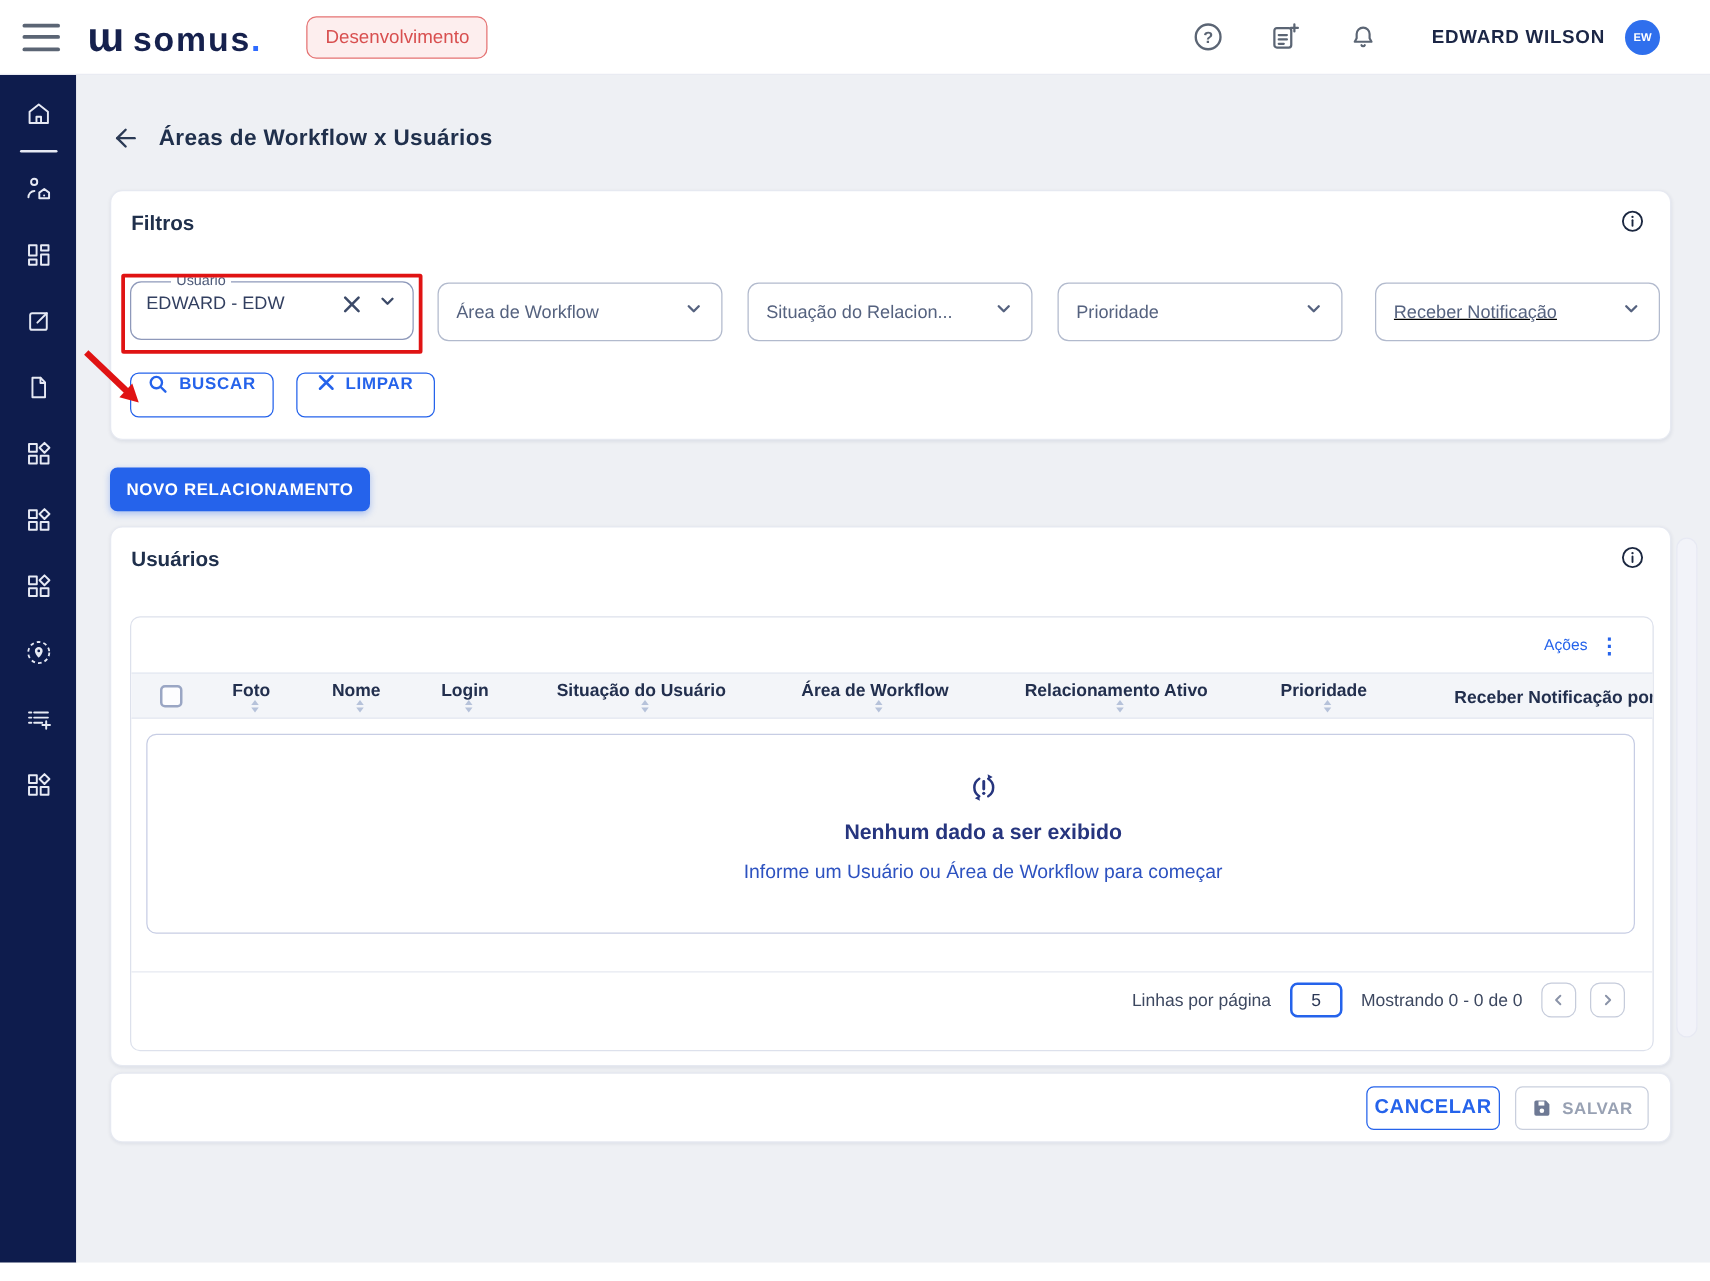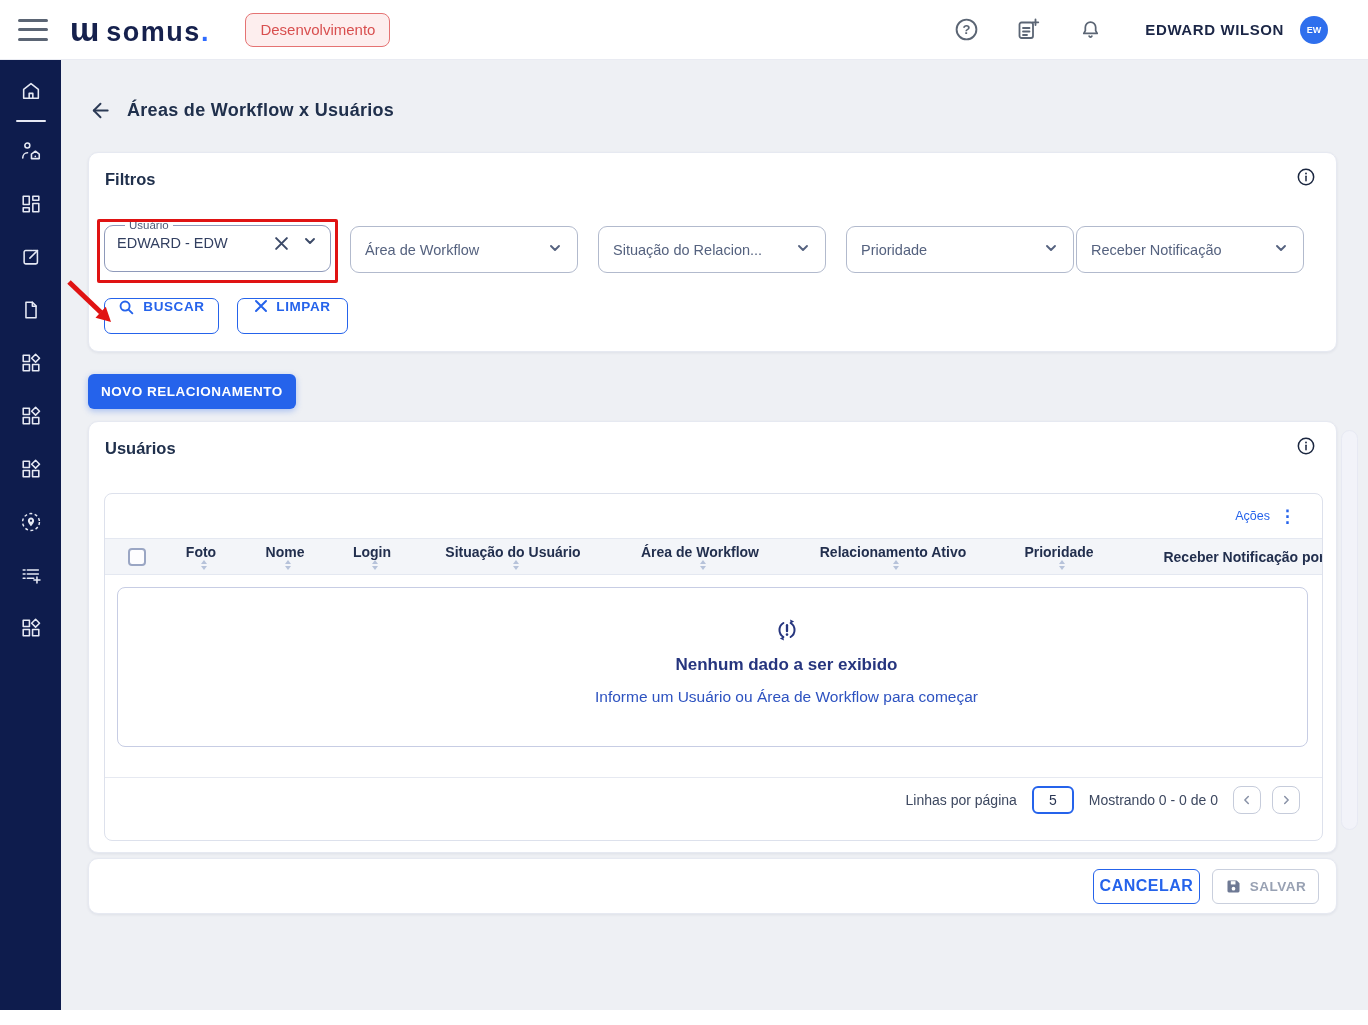--- a/index.html
+++ b/index.html
@@ -32,21 +32,21 @@
   .page-title { font-size:18px; font-weight:bold; color:#20304c; letter-spacing:.3px; }
 
   .card { position:absolute; left:27px; width:1249px; background:#fff; border:1px solid #e6e9f1; border-radius:10px; box-shadow:0 1px 3px rgba(20,30,70,.07); }
   .card-title { position:absolute; left:16px; top:17px; font-size:16.5px; font-weight:bold; color:#20304c; }
   .info-icon { position:absolute; right:20px; top:14px; width:20px; height:20px; cursor:pointer; }
 
   
   #filtros-card { top:92px; height:200px; }
   .red-box { position:absolute; left:8px; top:66px; width:241px; height:64px; border:3px solid #e01313; border-radius:2px; pointer-events:none; z-index:3; }
   .usuario-fieldset { position:absolute; left:15px; top:66px; width:227px; height:53px; border:1.5px solid #8e99ba; border-radius:9px; background:#fff; padding:0 12px 0 12px; }
-  .usuario-fieldset legend { font-size:11.5px; color:#4d5a78; padding:0 4px; margin-left:8px; }
+  .usuario-fieldset legend { font-size:11.5px; color:#4d5a78; padding:0 4px; margin-left:20px; }
   .usuario-inner { display:flex; align-items:center; margin-top:1px; }
   .usuario-value { flex:1; font-size:14.5px; color:#323f60; white-space:nowrap; overflow:hidden; }
   .clear-x { width:22px; height:22px; display:flex; align-items:center; justify-content:center; cursor:pointer; margin-right:10px; }
   .select { position:absolute; top:73px; width:228px; height:47px; border:1.5px solid #b2bacd; border-radius:9px; background:#fff; display:flex; align-items:center; padding:0 14px; cursor:pointer; }
   .select .lbl { flex:1; font-size:14.5px; color:#55627f; white-space:nowrap; overflow:hidden; }
   .btn-outline { position:absolute; top:145px; height:36px; border:1.5px solid #2563eb; border-radius:7px; background:#fff; color:#2563eb; font-size:13.5px; font-weight:bold; letter-spacing:.6px; display:flex; align-items:flex-start; justify-content:center; gap:8px; cursor:pointer; }
 
   .red-arrow { position:absolute; left:2px; top:216px; z-index:4; pointer-events:none; }
 
   .novo-btn { position:absolute; left:27px; top:314px; width:208px; height:35px; background:#2563eb; border:none; border-radius:6px; color:#fff; font-size:13.5px; font-weight:bold; letter-spacing:.5px; cursor:pointer; box-shadow:0 2px 6px rgba(37,99,235,.35); font-family:"Liberation Sans",sans-serif; }
@@ -258,21 +258,21 @@
         <span><svg width="16" height="16" viewBox="0 0 16 16" fill="none" stroke="#55627f" stroke-width="1.9" stroke-linecap="round" stroke-linejoin="round">
               <path d="M4 6l4 4 4-4"></path>
             </svg></span>
       </div>
       <div class="select" style="left:757px;">
         <span class="lbl">Prioridade</span>
         <span><svg width="16" height="16" viewBox="0 0 16 16" fill="none" stroke="#55627f" stroke-width="1.9" stroke-linecap="round" stroke-linejoin="round">
               <path d="M4 6l4 4 4-4"></path>
             </svg></span>
       </div>
-      <div class="select" style="left:987px;">
+      <div class="select" style="left:1011px;text-decoration:underline;">
         <span class="lbl">Receber Notificação</span>
         <span><svg width="16" height="16" viewBox="0 0 16 16" fill="none" stroke="#55627f" stroke-width="1.9" stroke-linecap="round" stroke-linejoin="round">
               <path d="M4 6l4 4 4-4"></path>
             </svg></span>
       </div>
 
       <div class="btn-outline" style="left:15px; width:115px;">
         <svg width="17" height="17" viewBox="0 0 18 18" fill="none" stroke="#2563eb" stroke-width="2" stroke-linecap="round">
             <circle cx="7.5" cy="7.5" r="4.8"></circle>
             <path d="M11.2 11.2l4 4"></path>

